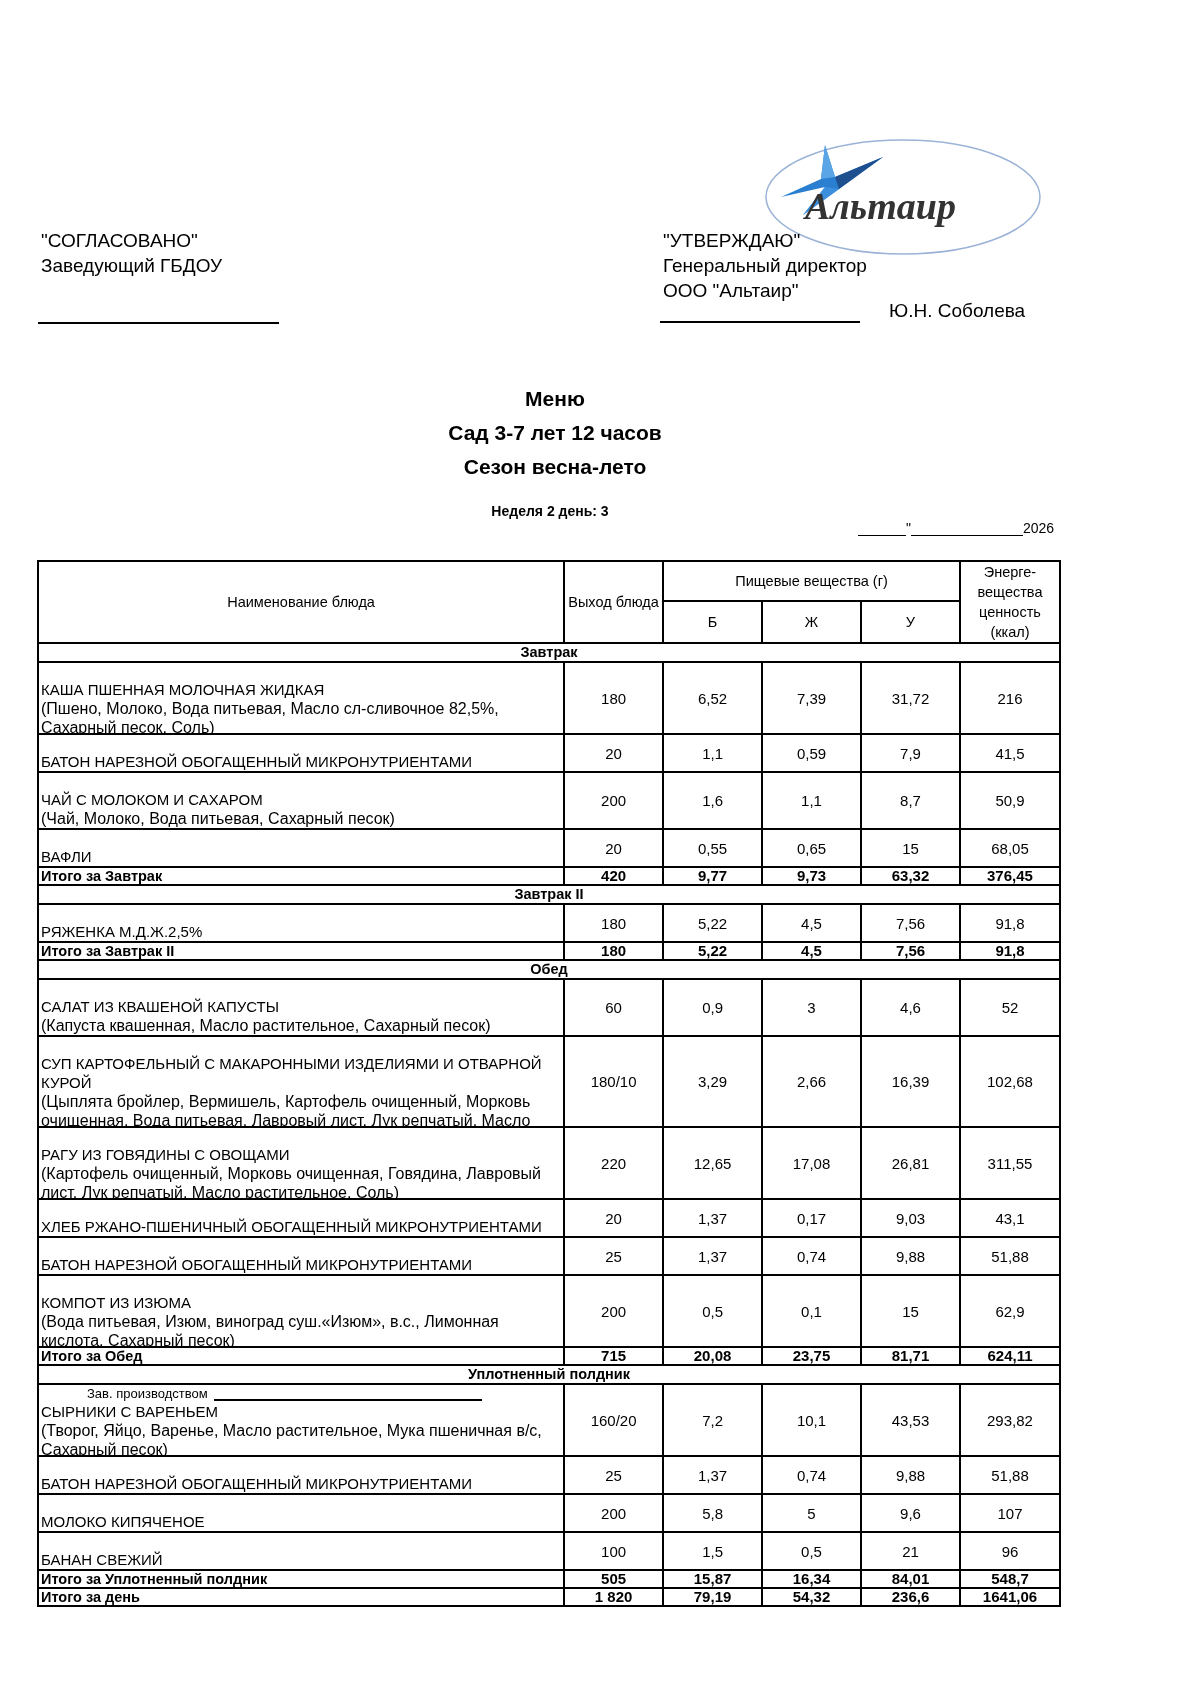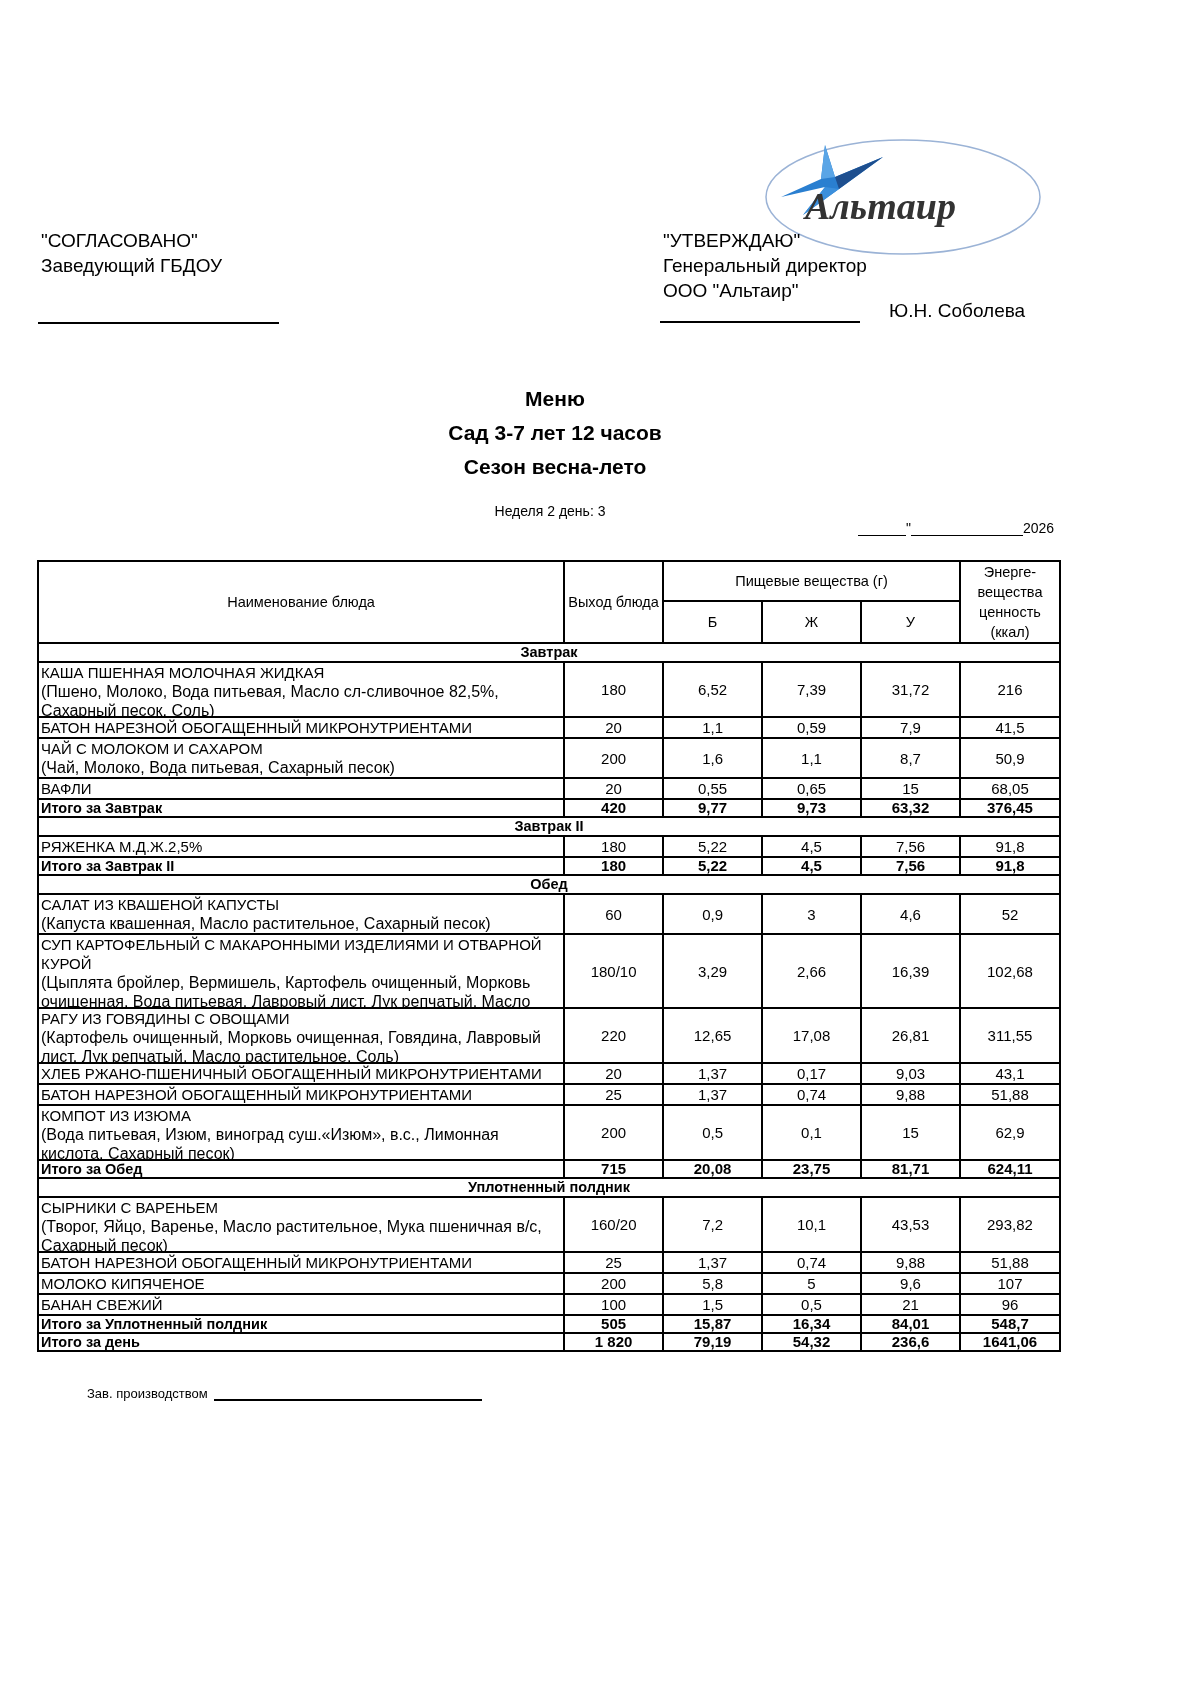--- a/index.html
+++ b/index.html
@@ -5,21 +5,21 @@
   html, body { margin: 0; padding: 0; background: #ffffff; }
   body { width: 1200px; height: 1697px; position: relative; overflow: hidden;
          font-family: "Liberation Sans", sans-serif; color: #000; }
   .abs { position: absolute; }
   .sigtext { font-size: 19px; line-height: 25px; }
   .sigline { position: absolute; height: 0; border-top: 2px solid #000; }
 
   .logo { left: 763px; top: 137px; width: 280px; height: 120px; }
 
   .title { left: 0; width: 1110px; text-align: center; font-weight: bold; font-size: 21px; line-height: 34px; }
-  .week { left: 0; width: 1100px; text-align: center; font-weight: normal; font-size: 14px; top: 503px; }
+  .week { left: 0; width: 1100px; text-align: center; font-weight: bold; font-size: 14px; top: 503px; }
   .date { left: 858px; top: 520px; font-size: 14px; }
   .date .u1 { display: inline-block; width: 48px; border-bottom: 1.5px solid #000; height: 14px; vertical-align: bottom; }
   .date .u2 { display: inline-block; width: 112px; border-bottom: 1.5px solid #000; height: 14px; vertical-align: bottom; }
 
   table.menu { position: absolute; left: 37px; top: 560px; width: 1024px; border-collapse: collapse; table-layout: fixed;
                font-size: 14.5px; }
   table.menu td, table.menu th { border: 2px solid #000; padding: 0; vertical-align: middle; }
   table.menu th { font-weight: normal; font-size: 14.5px; }
   .c-name { width: 521px; }
   .c-out { width: 98px; }
@@ -28,21 +28,21 @@
   .hdr-name { height: 74px; text-align: center; }
   .hdr-top { height: 35px; text-align: center; }
   .hdr-sub { height: 37px; text-align: center; }
   .hdr-energy { text-align: center; line-height: 20px; }
   .section td { text-align: center; font-weight: bold; height: 17px; line-height: 17px; }
   .row td { text-align: center; }
   .row td.name { text-align: left; padding-left: 2px; }
   .dish { font-size: 15px; line-height: 19px; }
   .ingr { font-size: 16px; line-height: 19px; }
   .total td { font-weight: bold; }
-  .clip { overflow: hidden; }
+  .clip { overflow: hidden; margin-top: 17px; }
   .num { font-size: 15px; }
 
   .footer { left: 87px; top: 1381px; font-size: 13px; }
   .footer .line { display: inline-block; width: 268px; border-bottom: 2px solid #000; height: 18px; vertical-align: bottom; margin-left: 6px; }
 </style>
 </head>
 <body>
 
 <div class="abs logo">
   <svg width="280" height="120" viewBox="0 0 280 120">

